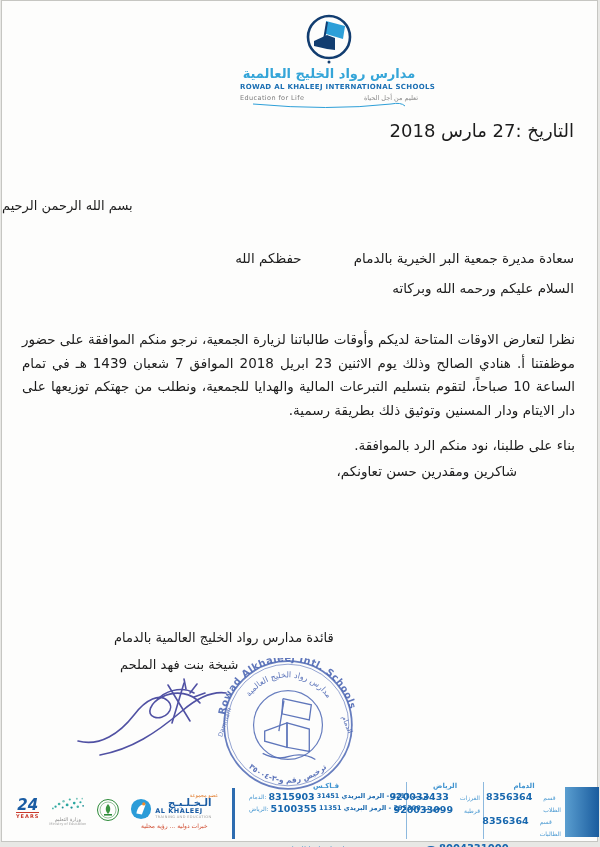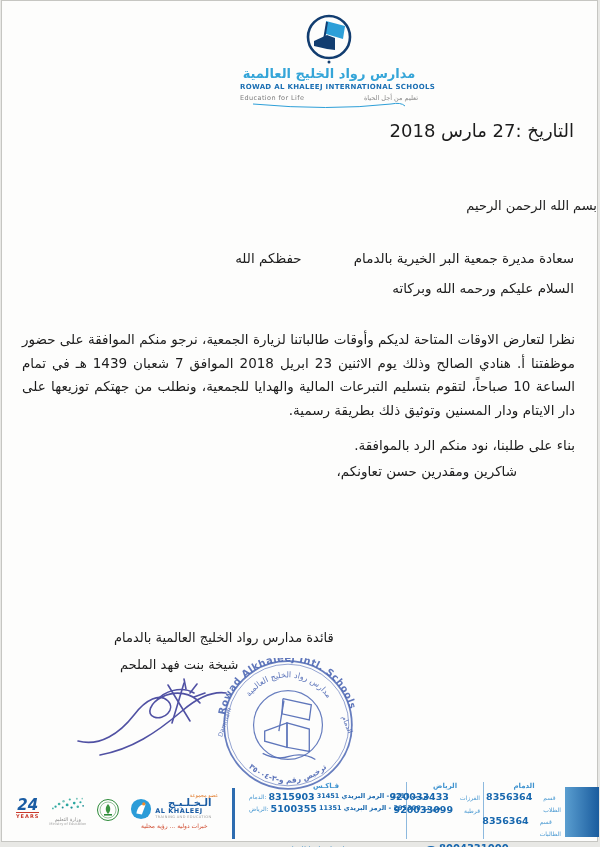--- a/index.html
+++ b/index.html
@@ -13,21 +13,21 @@
   .logo-icon  { display:block; margin:0 auto; }
   .logo-ar    { font-size:13px; font-weight:bold; color:#35a5d8; direction:rtl; margin-top:1px; }
   .logo-en    { font-size:7px; font-weight:bold; color:#1b6fb3; letter-spacing:.3px; margin-top:2px; white-space:nowrap; }
   .taglines   { display:flex; justify-content:space-between; margin-top:3px; align-items:flex-end; }
   .tg-en      { font-size:6.5px; color:#7c7c7c; letter-spacing:.4px; }
   .tg-ar      { font-size:6.5px; color:#8a8a8a; direction:rtl;text-align:center; }
   .swoosh     { display:block; margin:0 auto; }
 
   .date-line  { position:absolute; top:106px; right:23px; font-size:18px; direction:rtl;margin-top:13px; }
 
-  .basmala    { position:absolute; top:197px; left:0; right:0; text-align:right; font-size:13px; direction:rtl; }
+  .basmala    { position:absolute; top:197px; left:0; right:0; text-align:left; font-size:13px; direction:rtl; }
 
   
   .recipient  { position:absolute; top:249px; right:23px; left:23px; direction:rtl; font-size:13.5px; }
   .recip-line1{ display:flex; gap:52px; align-items:baseline; }
   .greeting   { margin-top:14px; }
 
   .body-text  { position:absolute; top:327px; right:22px; left:20px; direction:rtl;
                 font-size:13.5px; line-height:23.5px; text-align:justify; text-align-last:right; }
   .request    { margin-top:12px; }
 

